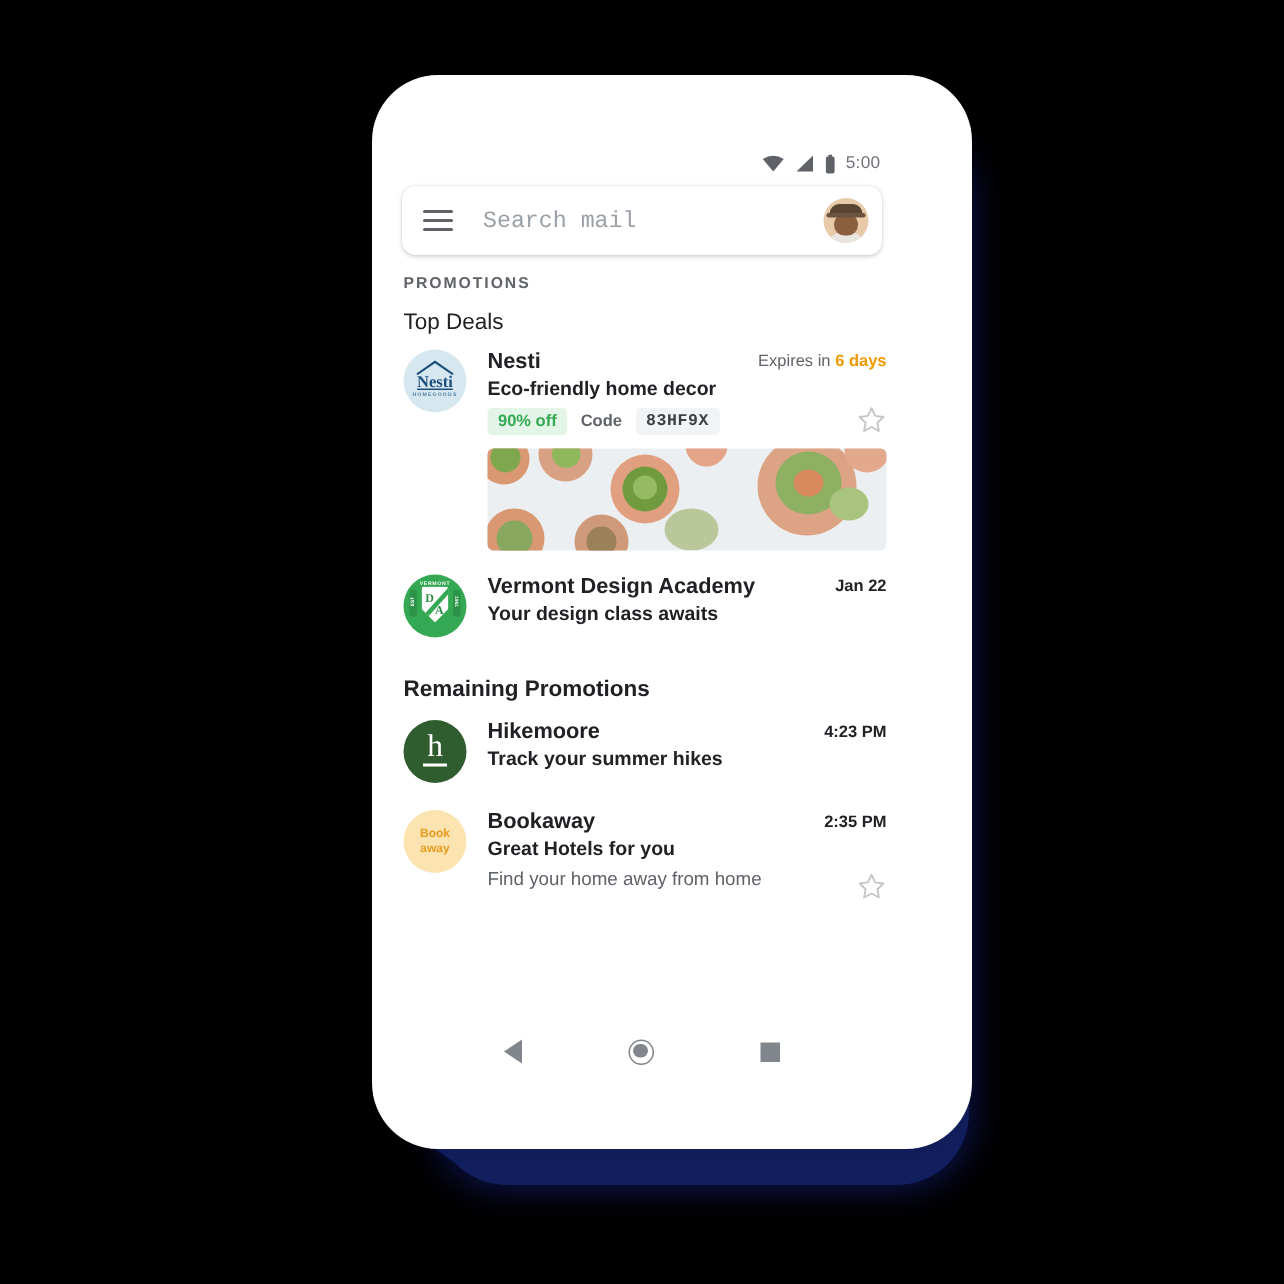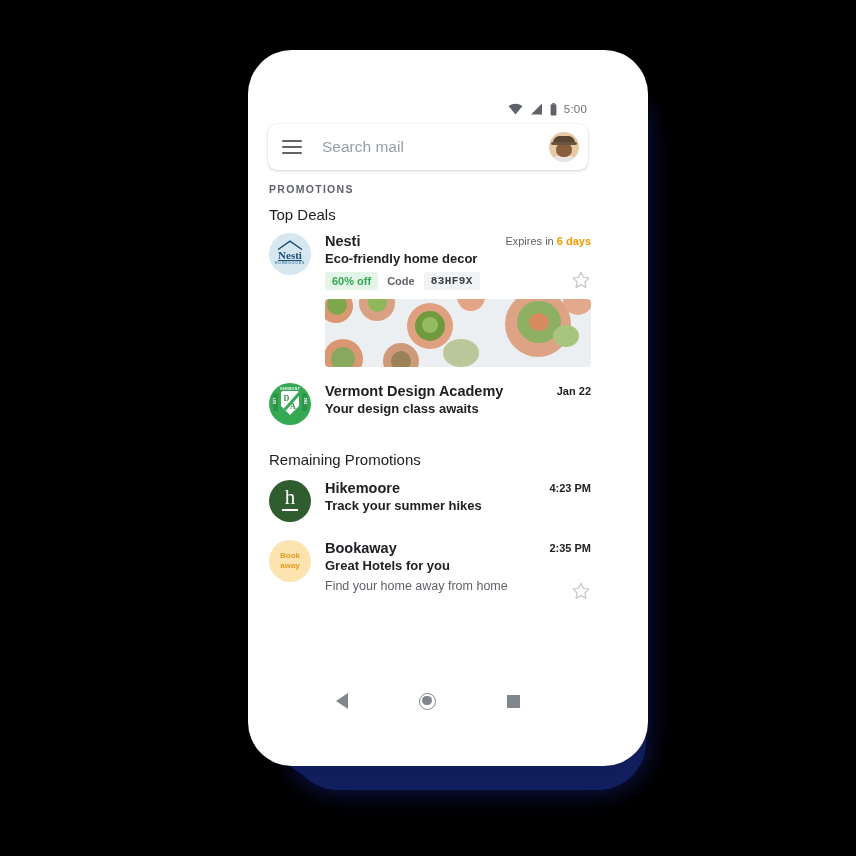--- a/index.html
+++ b/index.html
@@ -50,21 +50,21 @@
     padding:0 14px 0 0;
     background:#ffffff;
   }
   .si { display:block; }
   .status-time {
     font-size:11.5px; color:#6e7277; letter-spacing:.2px;
     font-family:"Liberation Sans", sans-serif;
   }
 
   
-  .searchwrap { padding:2px 13px 0 13px; }
+  .searchwrap { padding:2px 13px 0 13px;font-family:Liberation Mono, monospace; }
   .searchbar {
     height:46px;
     background:#ffffff;
     border-radius:9px;
     box-shadow:0 1px 3px rgba(60,64,67,0.22), 0 0 1px rgba(60,64,67,0.16);
     display:flex; align-items:center;
     padding:0 9px 0 14px;
   }
   .hamburger { width:20px; display:flex; flex-direction:column; gap:4px; cursor:pointer; }
   .hamburger span { display:block; height:2px; background:#5f6368; border-radius:1px; }
@@ -90,21 +90,21 @@
   
   .promotions-label {
     padding:13px 14px 0 14px;
     font-size:10.5px; font-weight:bold; letter-spacing:1.3px;
     color:#5f6368;
   }
   .section-title {
     padding:11px 14px 0 14px;
     font-size:15px; color:#202124; font-weight:normal;
   }
-  .section-title.spaced { padding-top:26px; }
+  .section-title.spaced { padding-top:26px;font-weight:bold; }
 
   
   .row { display:flex; padding:10px 10px 0 14px; }
   .logo { width:42px; height:42px; border-radius:50%; flex:0 0 auto;
           position:relative; overflow:hidden; }
   .row-body { flex:1; margin-left:14px; min-width:0; }
   .row-top { display:flex; align-items:flex-start; }
   .sender { font-size:14.5px; font-weight:bold; color:#202124; flex:1; }
   .meta { font-size:11px; color:#5f6368; white-space:nowrap; padding-top:2px; }
   .meta b { color:#202124; font-weight:bold; }
@@ -267,21 +267,21 @@
         </div>
         <div class="row-body">
           <div class="row-top">
             <div class="sender">Nesti</div>
             <div class="meta">
               <span>Expires in </span><span class="hl">6 days</span>
             </div>
           </div>
           <div class="subject">Eco-friendly home decor</div>
           <div class="chiprow">
-            <span class="chip-off">60% off</span>
+            <span class="chip-off">90% off</span>
             <span class="chip-codelabel">Code</span>
             <span class="chip-code">83HF9X</span>
             <svg class="star star-right" viewBox="0 0 24 24">
               <path d="M12 2.6l2.9 6.1 6.6.9-4.8 4.6 1.2 6.6-5.9-3.2-5.9 3.2 1.2-6.6L2.5 9.6l6.6-.9z" fill="none" stroke="#c4c7c9" stroke-width="1.5" stroke-linejoin="round"></path>
             </svg>
           </div>
           <div class="promo-img">
             <div class="pot" style="left:-6px;top:-10px;width:34px;height:34px;background:#d99872;"></div>
             <div class="succ" style="left:2px;top:-4px;width:20px;height:20px;background:#7fa84e;border-radius:50%;"></div>
             <div class="pot" style="left:34px;top:-14px;width:36px;height:36px;background:#d9a184;"></div>

